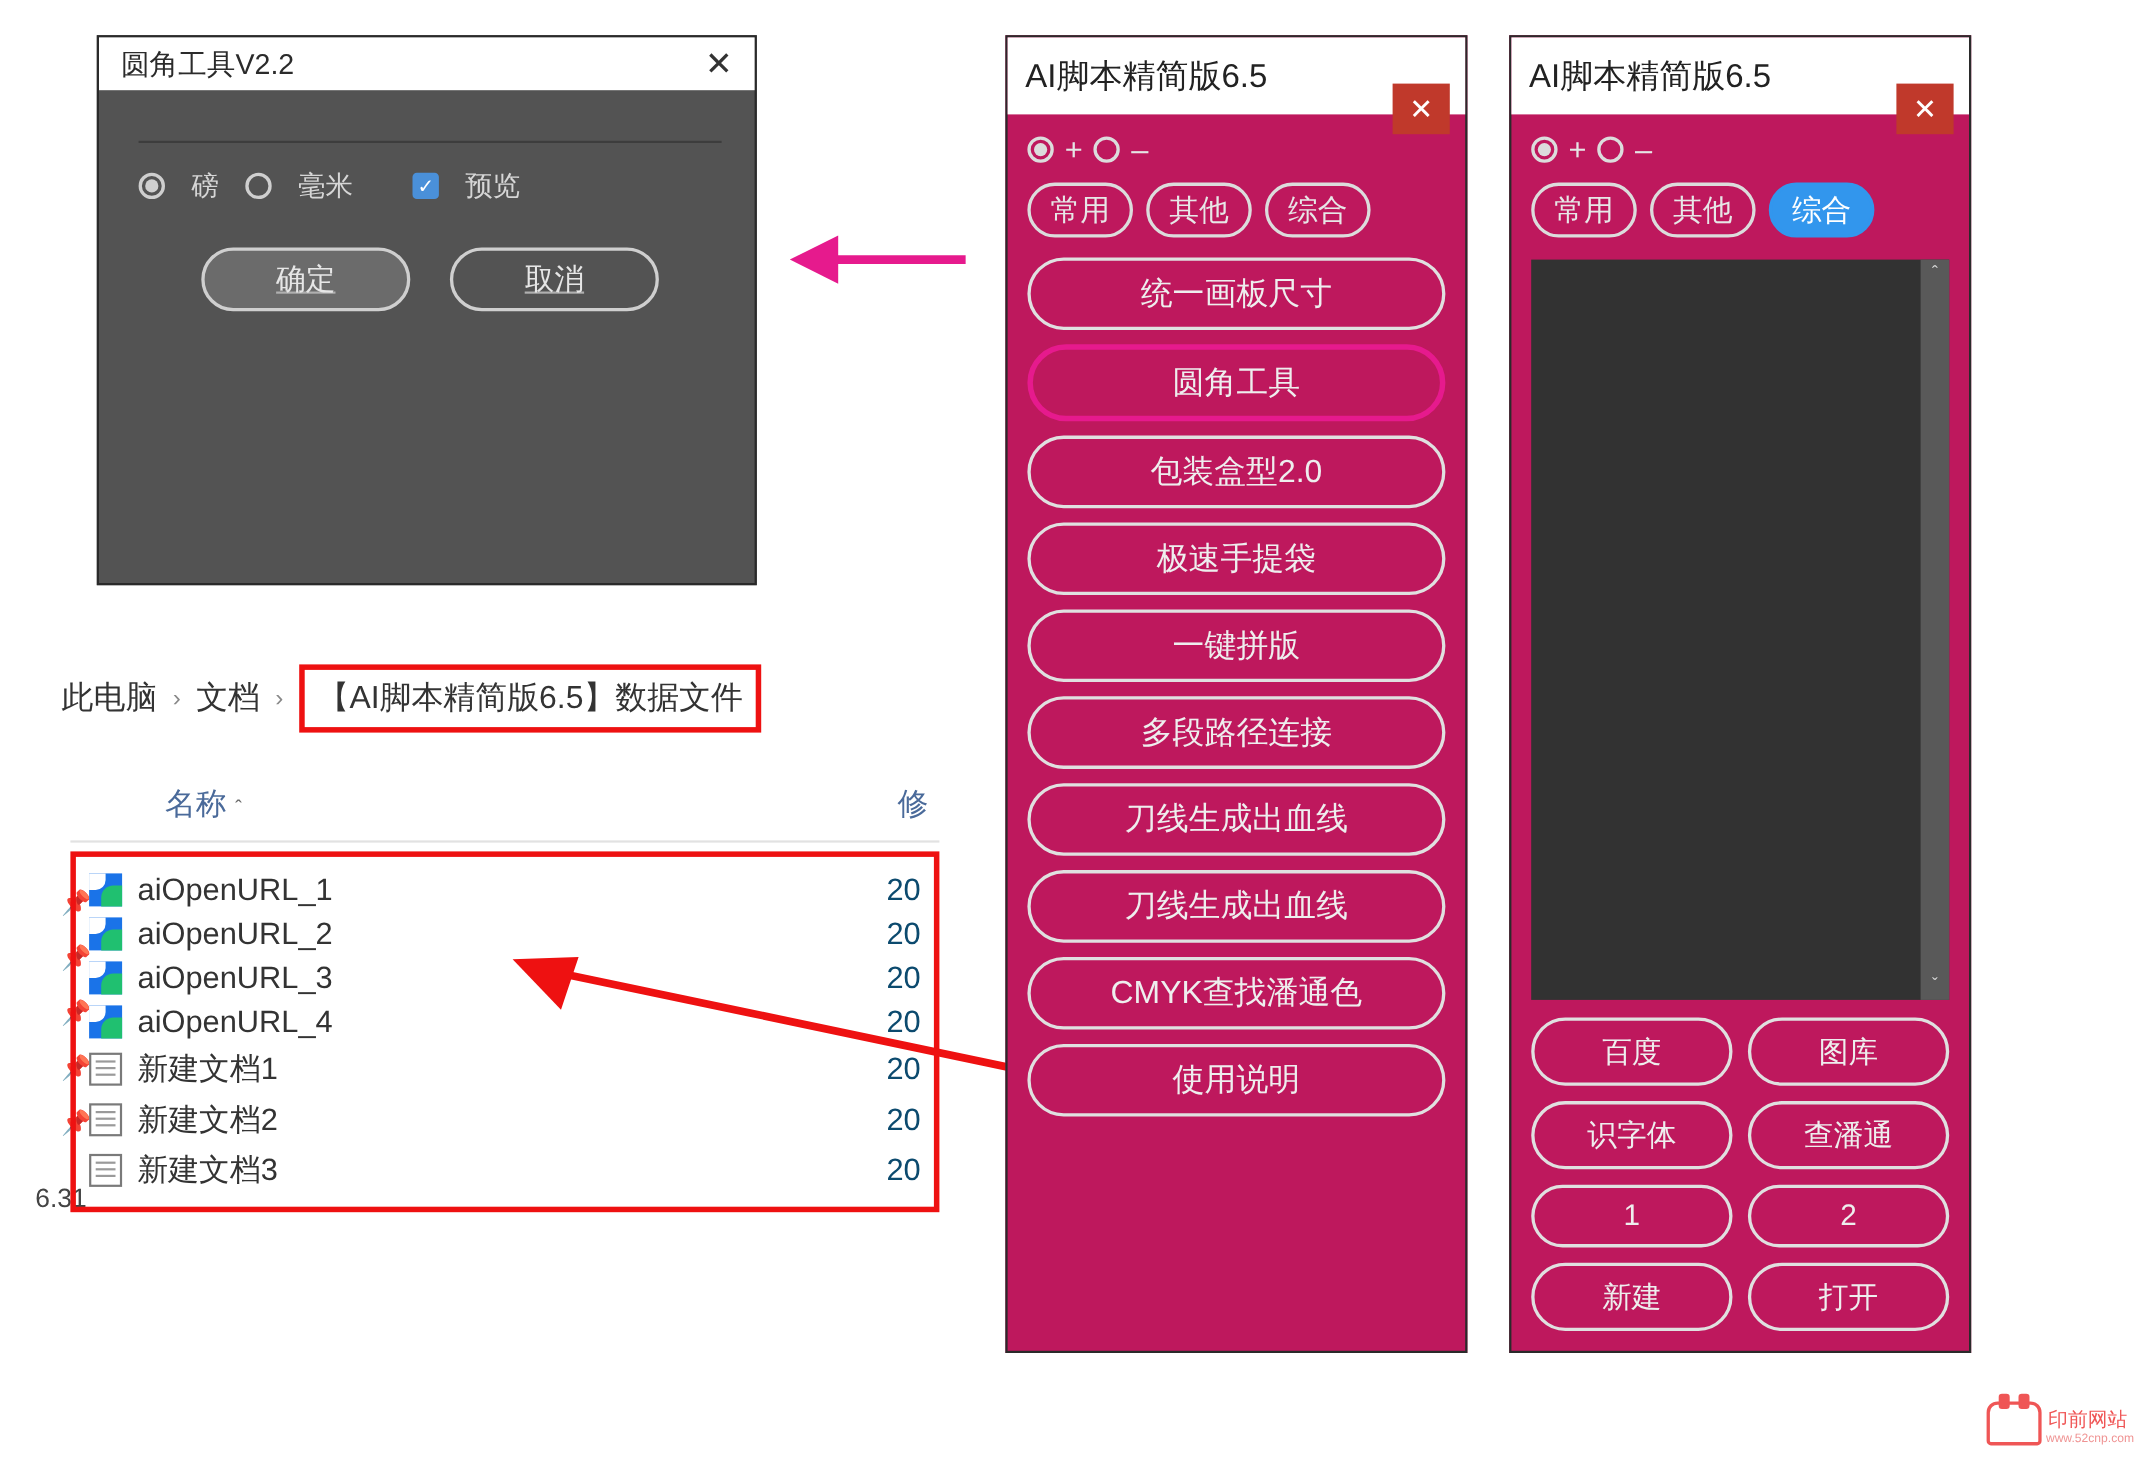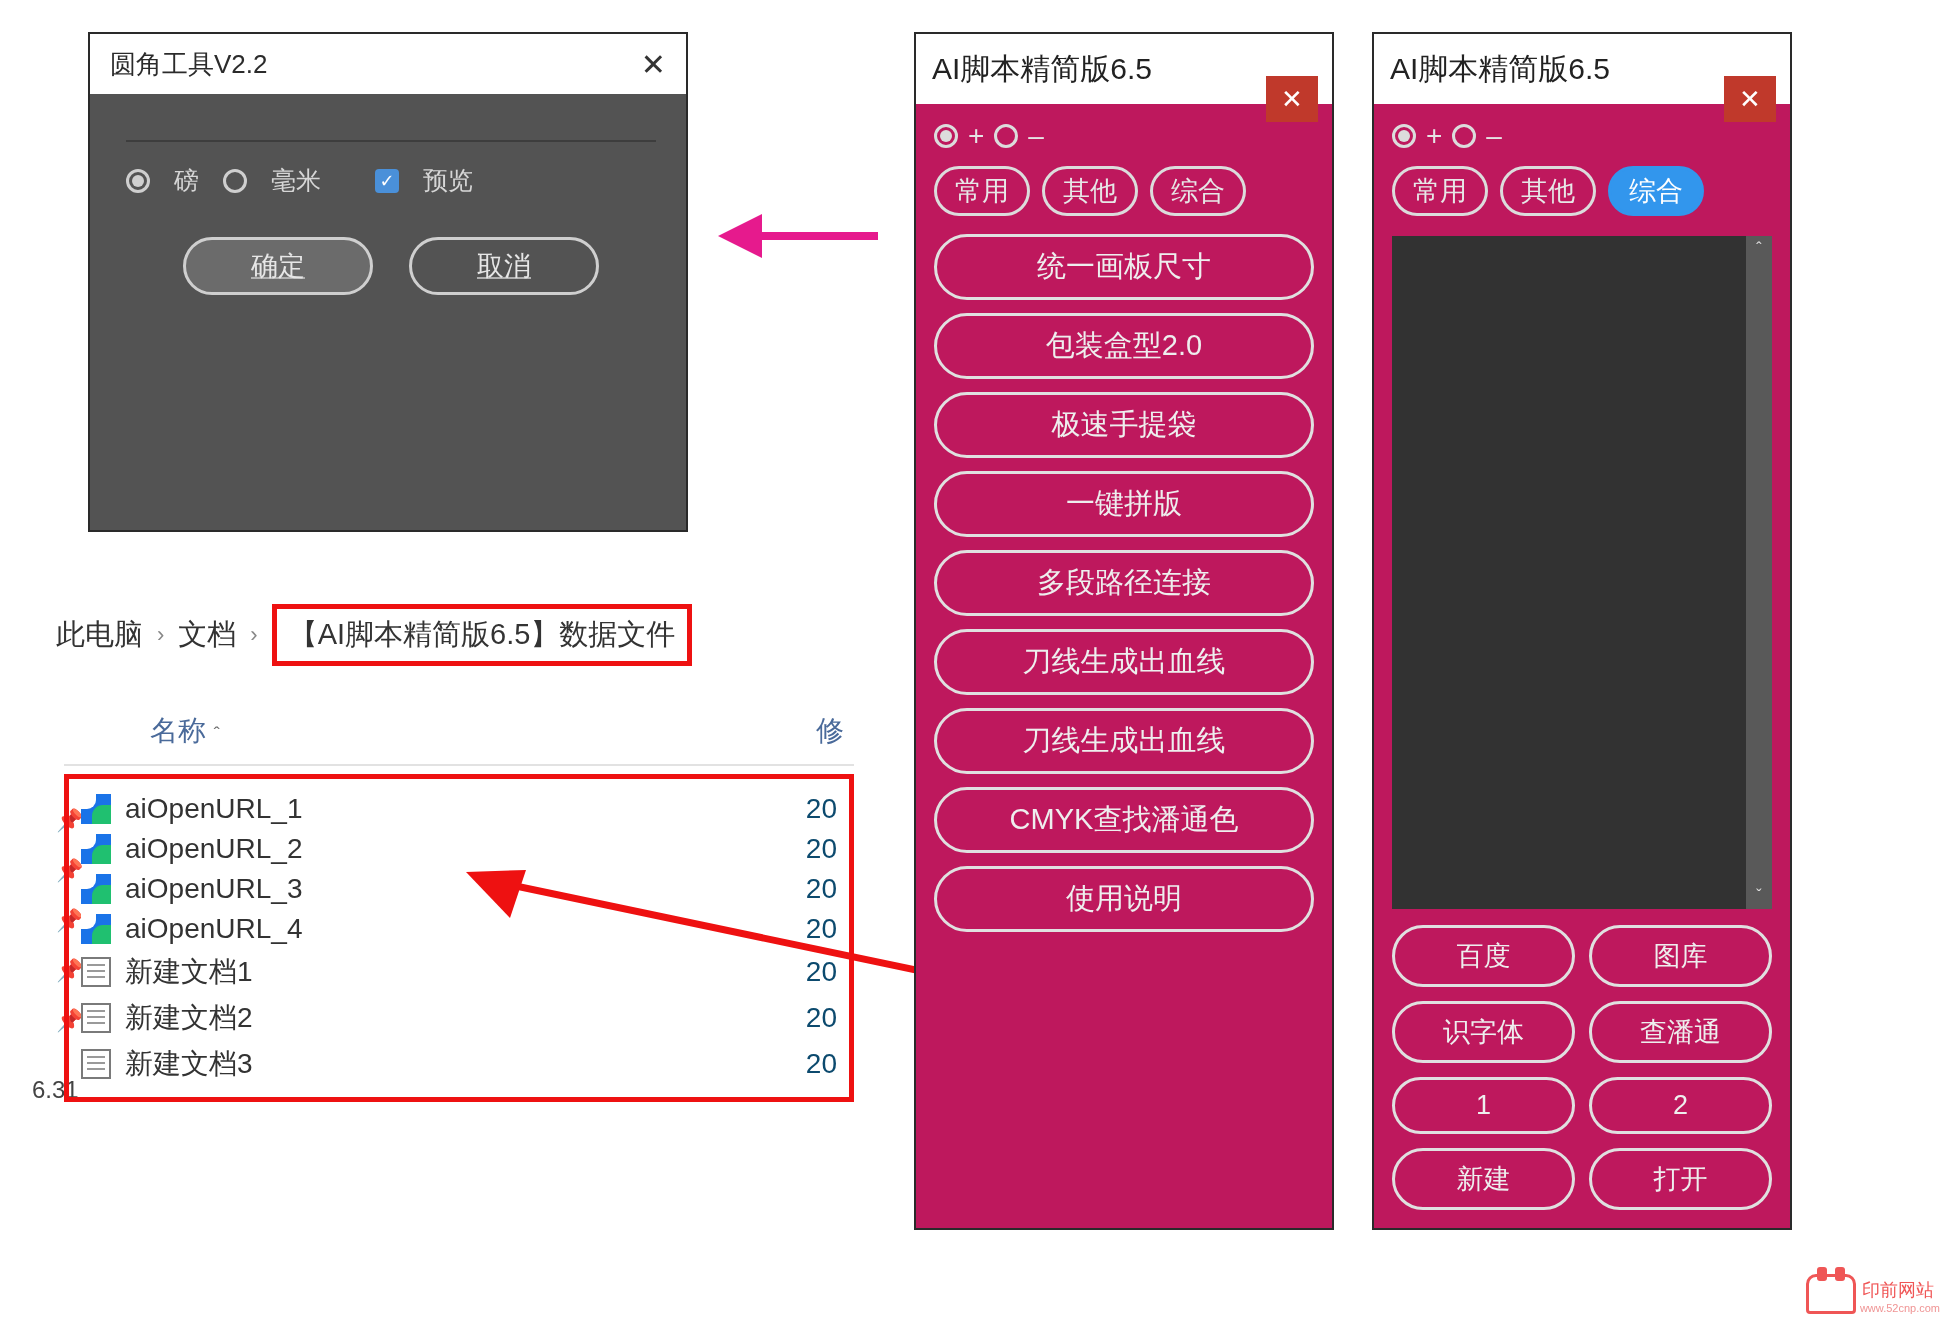--- a/index.html
+++ b/index.html
@@ -15,21 +15,21 @@
 
   
   .dialog {
     position: absolute;
     left: 88px; top: 32px;
     width: 600px; height: 500px;
     background: #535353;
     border: 2px solid #2a2a2a;
   }
   .dialog-titlebar {
-    height: 60px;
+    height: 48px;
     background: #fff;
     display: flex; align-items: center;
     padding: 0 20px;
     color: #2b2b2b; font-size: 26px;
     justify-content: space-between;
   }
   .dialog-close { font-size: 30px; color:#333; cursor:pointer; }
   .dialog-body { padding: 22px 30px 20px 36px; color:#b0b0b0; font-size:25px;}
   .slider-row { margin-bottom: 12px;}
   .slider-label { color:#8f8f8f; font-size:25px; margin-left:2px;}
@@ -220,20 +220,21 @@
       <span class="mrad"></span>
       <span>–</span>
     </div>
     <div class="tabs">
       <span class="tab">常用</span>
       <span class="tab">其他</span>
       <span class="tab">综合</span>
     </div>
     <div class="tools" id="tools1">
         <div class="tool">统一画板尺寸</div>
+        <div class="tool hl">圆角工具</div>
         <div class="tool">包装盒型2.0</div>
         <div class="tool">极速手提袋</div>
         <div class="tool">一键拼版</div>
         <div class="tool">多段路径连接</div>
         <div class="tool">刀线生成出血线</div>
         <div class="tool">刀线生成出血线</div>
         <div class="tool">CMYK查找潘通色</div>
         <div class="tool">使用说明</div>
       </div>
   </div>

